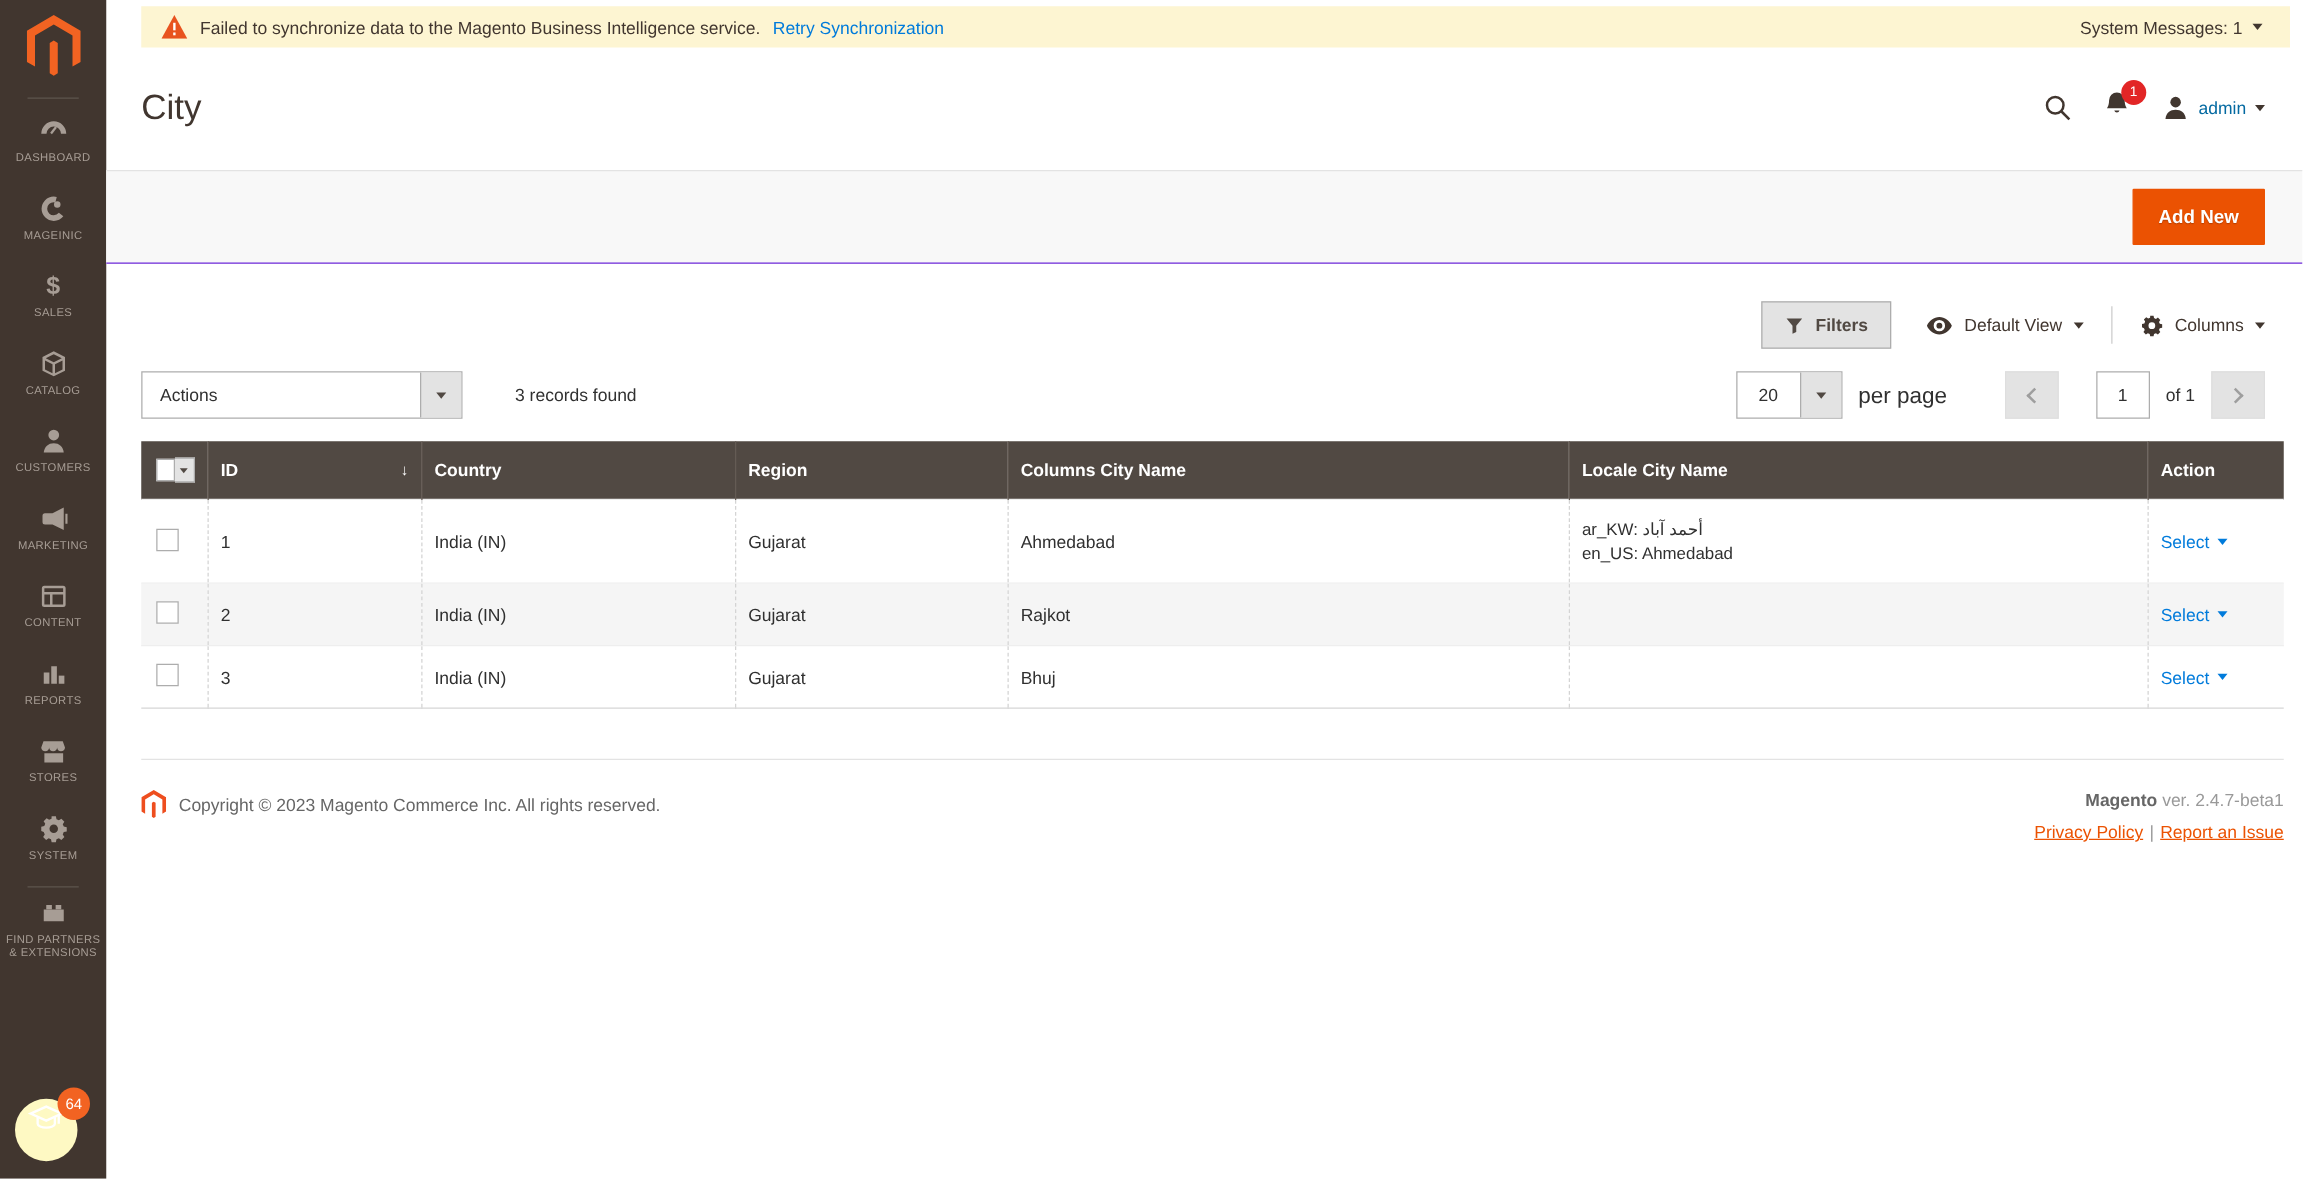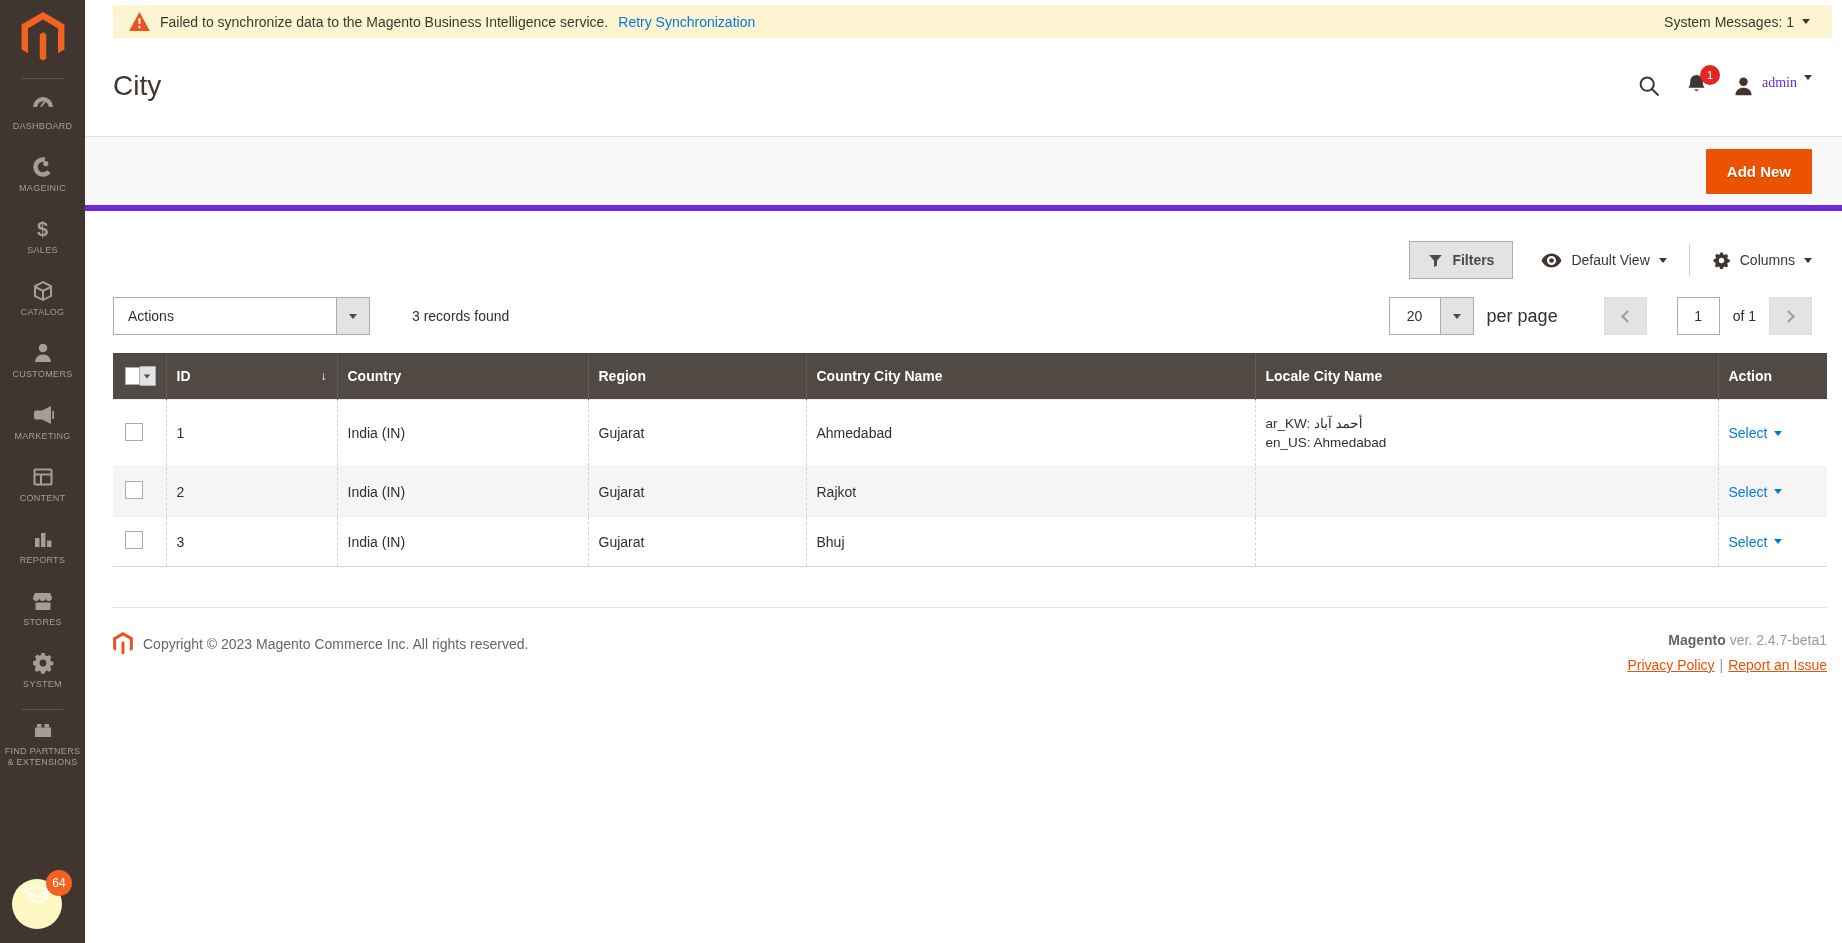--- a/index.html
+++ b/index.html
@@ -38,23 +38,23 @@
   .caret.blue { border-top-color:#007bdb; }
   .caret.dark { border-top-color:#41362f; }
 
   .page-header { margin:22px 30px 0 28px; display:flex; align-items:center; height:52px; }
   .page-title { font-size:28px; font-weight:400; color:#41362f; margin:0; }
   .header-actions { margin-left:auto; display:flex; align-items:center; gap:24px; }
   .icon-btn { cursor:pointer; display:flex; align-items:center; }
   .bell-wrap { position:relative; cursor:pointer; }
   .bell-badge { position:absolute; top:-8px; right:-12px; min-width:20px; height:20px; border-radius:50%;
                 background:#e22626; color:#fff; font-size:11px; display:flex; align-items:center; justify-content:center; padding:0 4px; }
-  .admin-wrap { display:flex; gap:7px; cursor:pointer; font-size:14px; color:#6d28d9;font-family:Liberation Serif, serif; }
-
-  .band { margin-top:24px; height:75px; background:#f8f8f8; border-top:1px solid #e3e3e3; border-bottom:6px solid #6d28d9;
+  .admin-wrap { display:flex; align-items:center; gap:7px; cursor:pointer; font-size:14px; color:#0369a1; }
+
+  .band { margin-top:24px; height:75px; background:#f8f8f8; border-top:1px solid #e3e3e3; border-bottom:1px solid #6d28d9;
           display:flex; align-items:center; justify-content:flex-end; padding-right:30px; }
   .btn-primary { background:#eb5202; border:1px solid #eb5202; color:#fff; font-family:inherit;
                  font-size:15px; font-weight:700; padding:13px 20px; cursor:pointer; border-radius:1px;
                  text-shadow:0 1px 1px rgba(0,0,0,.25); }
 
   .grid-toolbar { margin:30px 30px 0 28px; display:flex; align-items:center; justify-content:flex-end; }
   .btn-filters { display:flex; align-items:center; gap:9px; background:#e3e3e3; border:1px solid #adadad;
                  color:#514943; font-weight:700; font-size:14px; padding:10px 18px; cursor:pointer; font-family:inherit;margin-left:21px; }
   .view-ctl { display:flex; align-items:center; gap:9px; margin-left:28px; font-size:14px; color:#41362f; cursor:pointer; }
   .vdiv { width:1px; height:30px; background:#ccc; margin:0 22px; }
@@ -361,21 +361,21 @@
             </span>
           </th>
           <th>
             <div class="th-flex">
               <span>ID</span>
               <span class="sort-arrow">↓</span>
             </div>
           </th>
           <th>Country</th>
           <th>Region</th>
-          <th>Country City Name</th>
+          <th>Columns City Name</th>
           <th>Locale City Name</th>
           <th>Action</th>
         </tr>
       </thead>
       <tbody>
         <tr class="row1-pad">
           <td><span class="cb"></span></td>
           <td>1</td>
           <td>India (IN)</td>
           <td>Gujarat</td>

